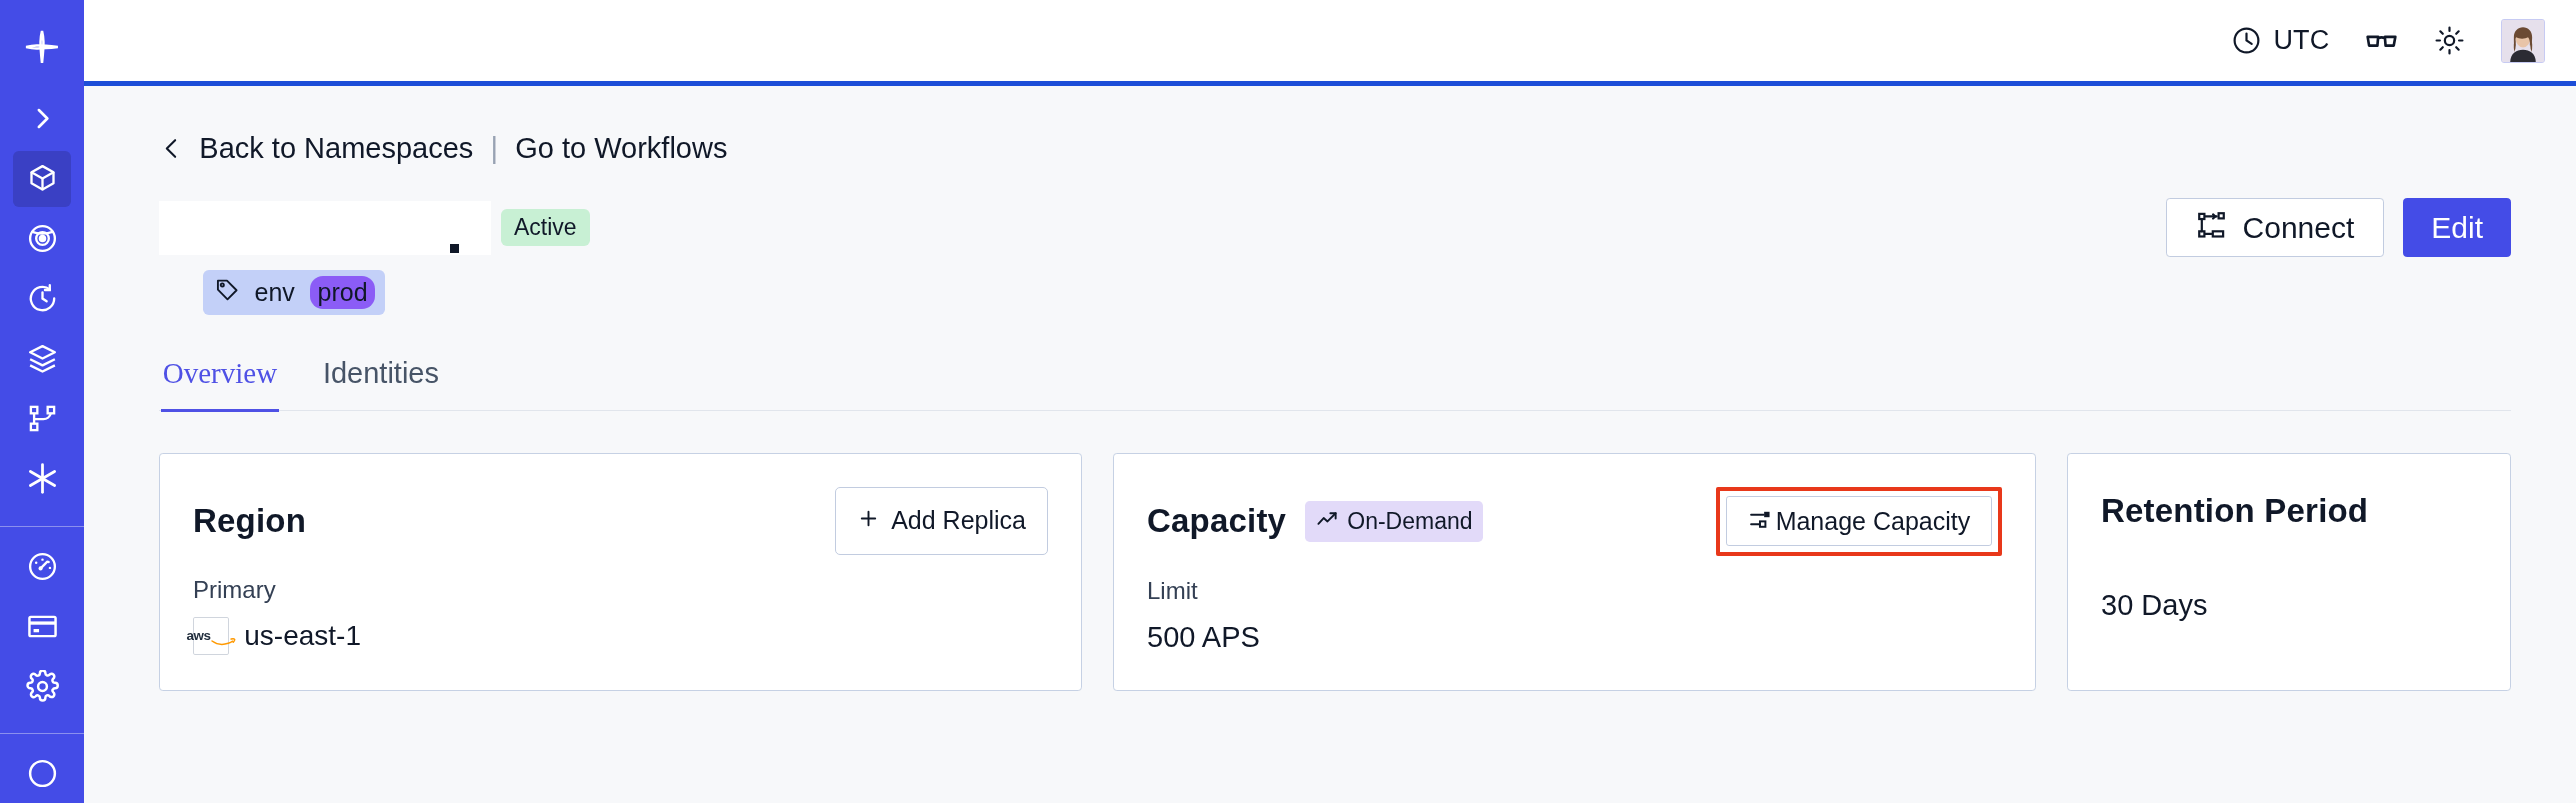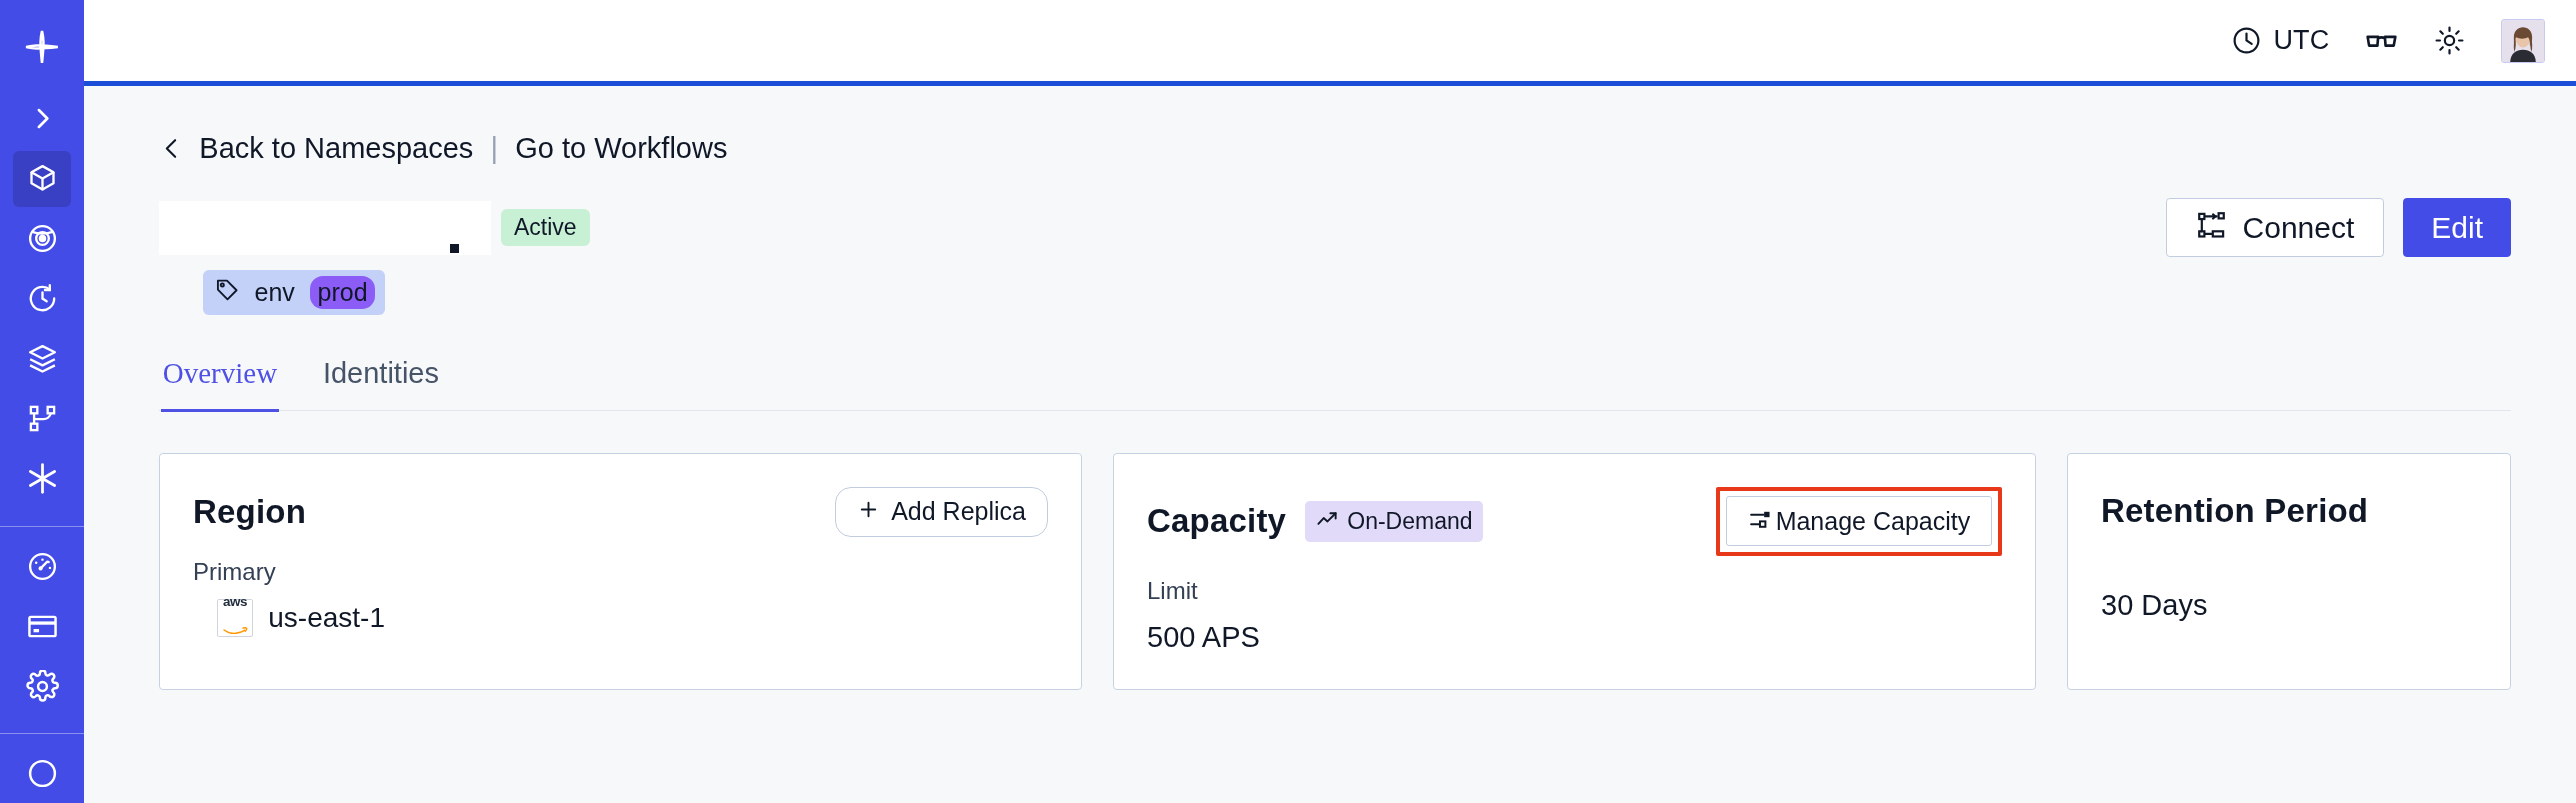--- a/index.html
+++ b/index.html
@@ -262,22 +262,22 @@
     margin-top: 13.4px;
     display: flex;
     align-items: center;
     gap: 15.3px;
   }
   .card-val.big { font-size: 29px; margin-top: 15.3px; }
 
   #add-replica-btn {
     border: 1px solid #c2cce0;
     background: #ffffff;
-    border-radius: 16px;
-    height: 50px;
+    border-radius: 5px;
+    height: 68px;
     padding: 0 21px;
     font-size: 25px;
     gap: 11.5px;
     color: #101828;
   }
 
   .ondemand-badge {
     margin-left: 19px;
     display: inline-flex;
     align-items: center;
@@ -310,24 +310,23 @@
   }
 
   #aws-logo {
     width: 36px;
     height: 38px;
     border: 1px solid #d0d5dd;
     background: #fff;
     display: flex;
     align-items: center;
     justify-content: center;
-    flex-direction: column;
+    flex-direction: row;
     border-radius: 1.9px;
     flex: 0 0 auto;
-    margin-left: 24px;
   }
   #aws-logo .aws-t {
     font-size: 13.4px;
     font-weight: bold;
     color: #232f3e;
     line-height: 1;
     letter-spacing: -0.4px;
   }
   #aws-logo .aws-s { margin-top: 1px; }
 </style>

